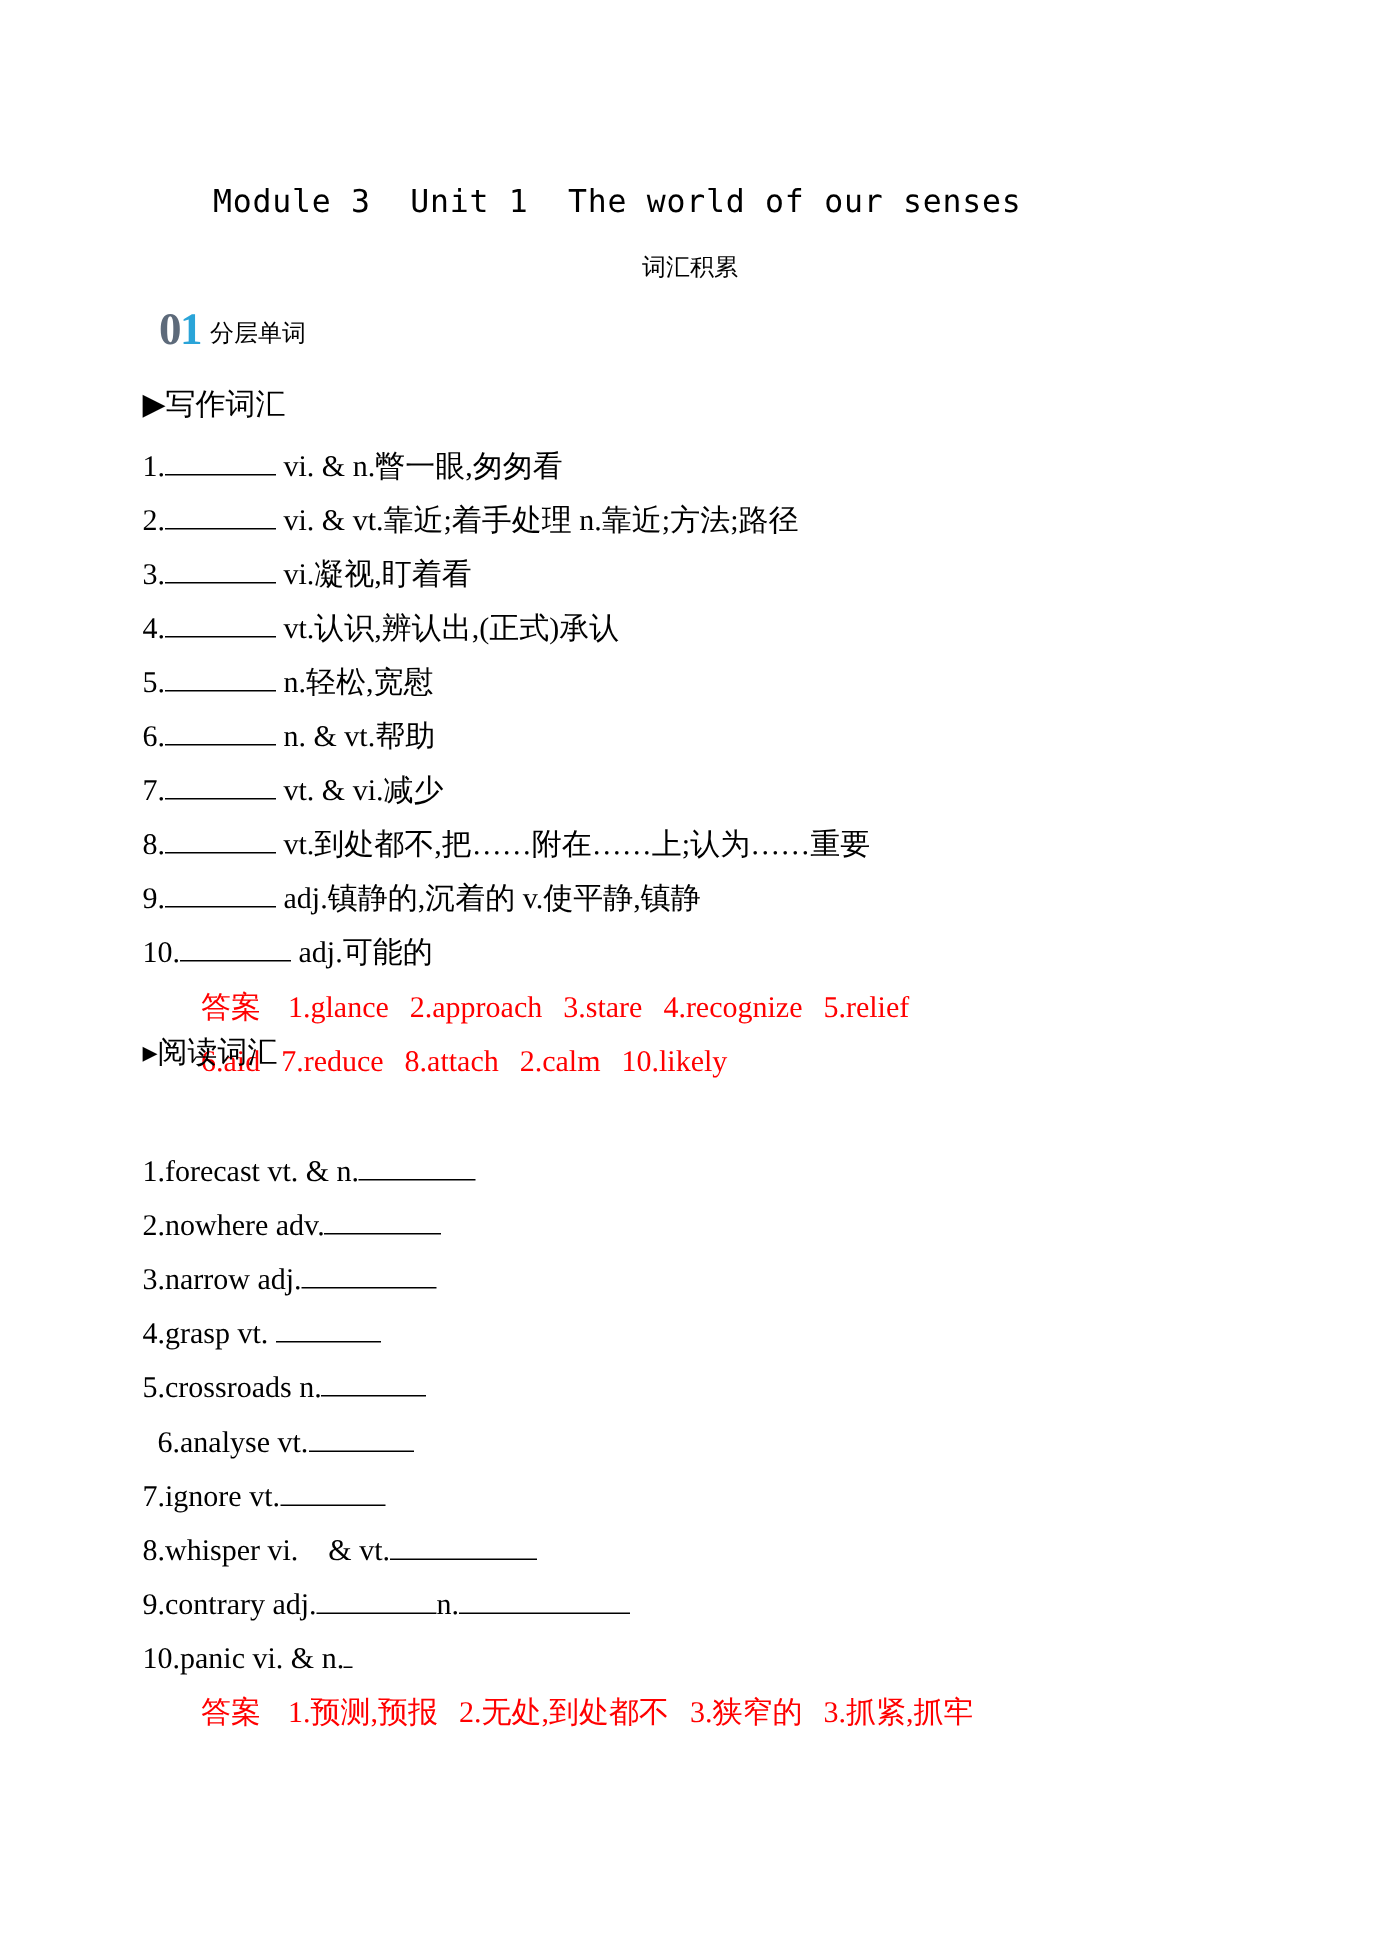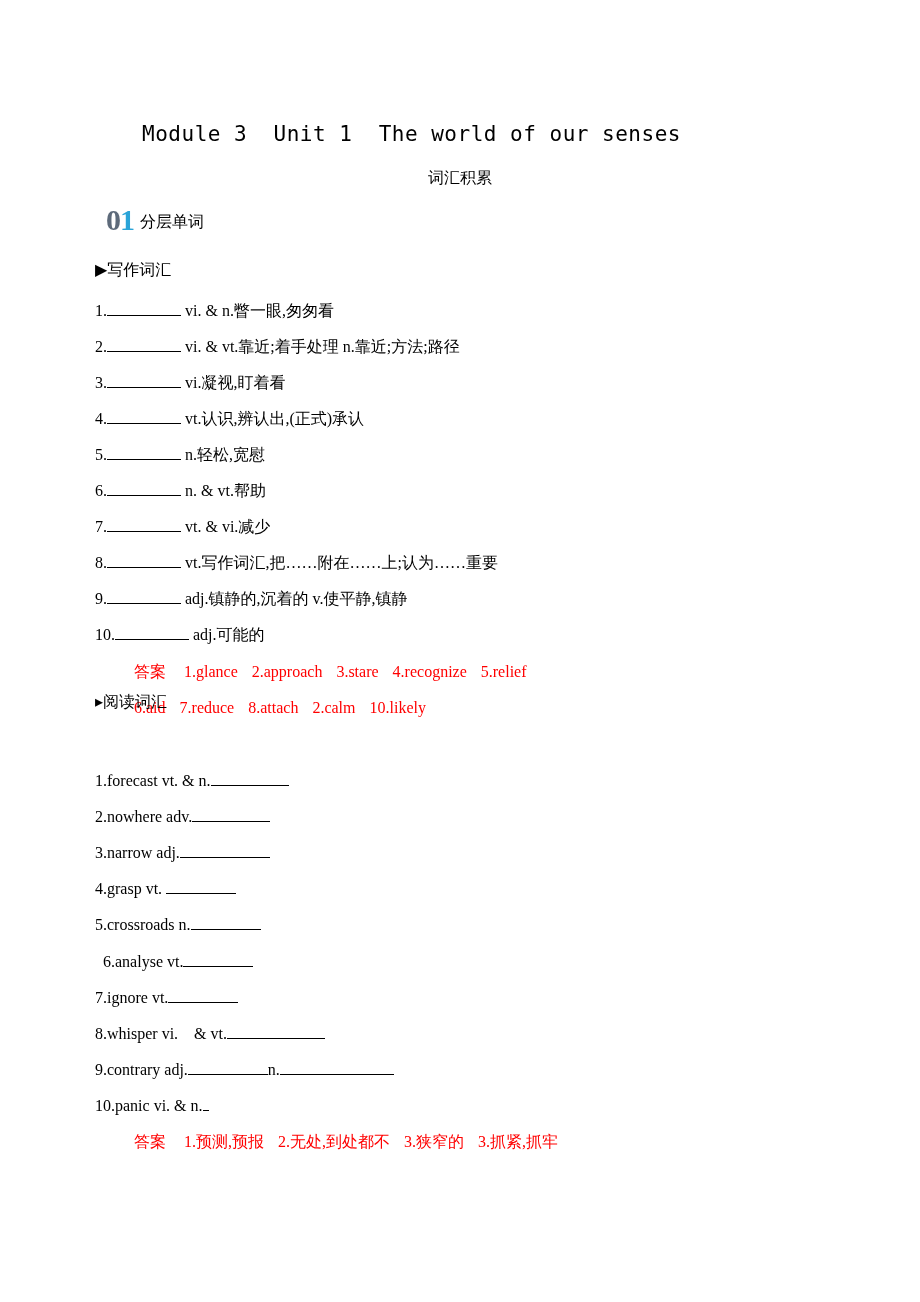--- a/index.html
+++ b/index.html
@@ -9,21 +9,21 @@
            font-family: "DejaVu Sans Mono", "Liberation Mono", monospace; font-size: 21px;
            letter-spacing: 0.5px; white-space: pre; }
   .subtitle { position: absolute; top: 168px; left: 0; width: 920px; text-align: center;
               font-size: 16px; }
   .section-head { position: absolute; top: 205px; left: 106px; display: flex; align-items: flex-end; }
   .sec-num { font-family: "Liberation Serif", serif; font-weight: bold; font-size: 30px;
              line-height: 30px; letter-spacing: -1px; }
   .sec-num .d0 { color: #5d6a7a; }
   .sec-num .d1 { color: #2aa4d8; }
   .sec-label { font-size: 16px; margin-left: 6px; margin-bottom: 2px; }
-  .line { position: absolute; left: 95px; font-size: 16px; white-space: pre; line-height: 20px; }
+  .line { position: absolute; left: 95px; font-size: 20px; white-space: pre; line-height: 20px; }
   .blank { display: inline-block; border-bottom: 1px solid #000; height: 14px; vertical-align: baseline; }
   .red { color: #ff0000; margin-left: 39px; }
   .ans span { margin-right: 14px; }
   .ans .lbl { margin-right: 18px; }
 </style>
 </head>
 <body>
 
 <div class="title">Module 3  Unit 1  The world of our senses</div>
 <div class="subtitle">词汇积累</div>
@@ -35,21 +35,21 @@
 
 <div class="line" style="top:260px">▶写作词汇</div>
 
 <div class="line" style="top:301px"><span>1.</span><span class="blank" style="width:74px"></span><span> vi. &amp; n.瞥一眼,匆匆看</span></div>
 <div class="line" style="top:337px"><span>2.</span><span class="blank" style="width:74px"></span><span> vi. &amp; vt.靠近;着手处理 n.靠近;方法;路径</span></div>
 <div class="line" style="top:373px"><span>3.</span><span class="blank" style="width:74px"></span><span> vi.凝视,盯着看</span></div>
 <div class="line" style="top:409px"><span>4.</span><span class="blank" style="width:74px"></span><span> vt.认识,辨认出,(正式)承认</span></div>
 <div class="line" style="top:445px"><span>5.</span><span class="blank" style="width:74px"></span><span> n.轻松,宽慰</span></div>
 <div class="line" style="top:481px"><span>6.</span><span class="blank" style="width:74px"></span><span> n. &amp; vt.帮助</span></div>
 <div class="line" style="top:517px"><span>7.</span><span class="blank" style="width:74px"></span><span> vt. &amp; vi.减少</span></div>
-<div class="line" style="top:553px"><span>8.</span><span class="blank" style="width:74px"></span><span> vt.写作词汇,把……附在……上;认为……重要</span></div>
+<div class="line" style="top:553px"><span>8.</span><span class="blank" style="width:74px"></span><span> vt.到处都不,把……附在……上;认为……重要</span></div>
 <div class="line" style="top:589px"><span>9.</span><span class="blank" style="width:74px"></span><span> adj.镇静的,沉着的 v.使平静,镇静</span></div>
 <div class="line" style="top:625px"><span>10.</span><span class="blank" style="width:74px"></span><span> adj.可能的</span></div>
 
 <div class="line red ans" style="top:662px"><span class="lbl">答案</span><span>1.glance</span><span>2.approach</span><span>3.stare</span><span>4.recognize</span><span>5.relief</span></div>
 <div class="line red ans" style="top:698px"><span>6.aid</span><span>7.reduce</span><span>8.attach</span><span>2.calm</span><span>10.likely</span></div>
 
 <div class="line" style="top:692px">▸阅读词汇</div>
 
 <div class="line" style="top:771px"><span>1.forecast vt. &amp; n.</span><span class="blank" style="width:78px"></span></div>
 <div class="line" style="top:807px"><span>2.nowhere adv.</span><span class="blank" style="width:78px"></span></div>

